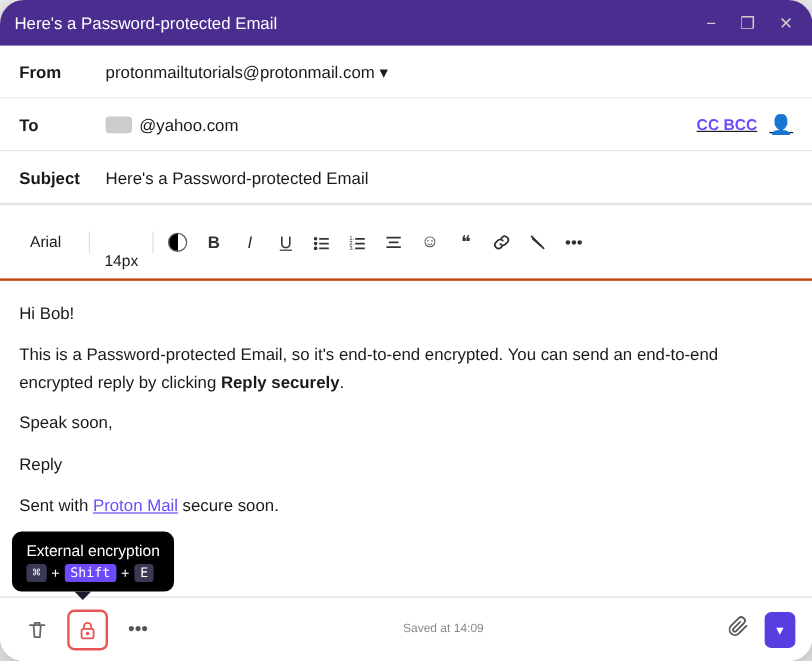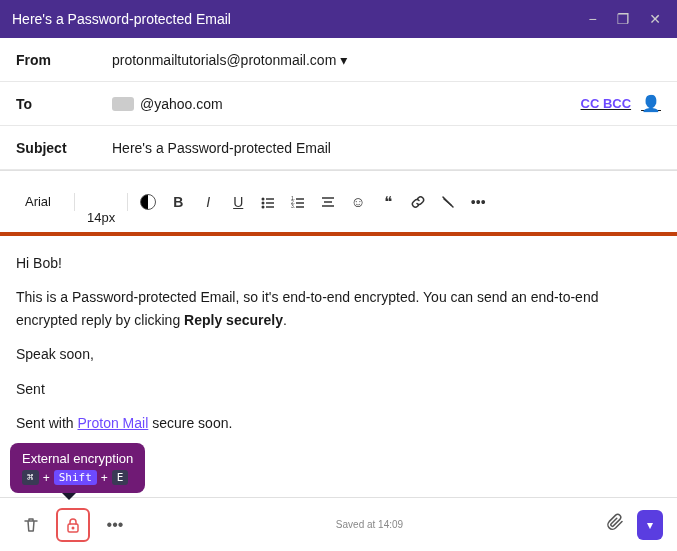--- a/index.html
+++ b/index.html
@@ -8,21 +8,21 @@
       background: #f0f0f0;
       display: flex;
       justify-content: center;
       align-items: center;
       height: 100vh;
     }
     .window {
       width: 677px;
       height: 551px;
       background: #fff;
-      border-radius: 0;
+      border-radius: 20px;
       overflow: hidden;
       box-shadow: 0 8px 30px rgba(0,0,0,0.3);
       display: flex;
       flex-direction: column;
     }
     .title-bar {
       background: #4a2d8e;
       color: #fff;
       display: flex;
       align-items: center;
@@ -67,21 +67,20 @@
       width: 72px;
       flex-shrink: 0;
     }
     .field-value {
       flex: 1;
       font-size: 14px;
       color: #1a1a1a;
       display: flex;
       align-items: center;
       gap: 6px;
-      margin-left: 24px;
     }
     .from-dropdown {
       display: flex;
       align-items: center;
       gap: 4px;
       cursor: pointer;
     }
     .from-dropdown span {
       color: #1a1a1a;
       font-size: 14px;
@@ -112,21 +111,21 @@
     }
     .add-contact-icon {
       color: #888;
       font-size: 16px;
       cursor: pointer;
     }
     .toolbar {
       display: flex;
       align-items: center;
       padding: 4px 8px;
-      border-bottom: 4px solid #c2410c;
+      border-bottom: 2px solid #c2410c;
       gap: 2px;
       flex-shrink: 0;
       background: #fff;
     }
     .toolbar-font {
       font-size: 13px;
       padding: 3px 8px;
       border: none;
       background: none;
       color: #1a1a1a;
@@ -245,21 +244,21 @@
       color: #fff;
       border: none;
       padding: 8px 10px;
       cursor: pointer;
       font-size: 12px;
     }
     .tooltip-container {
       position: absolute;
       bottom: 58px;
       left: 10px;
-      background: #701a75;
+      background: #000000;
       color: #fff;
       border-radius: 8px;
       padding: 8px 12px;
       font-size: 12px;
       white-space: nowrap;
       z-index: 100;
       text-align: right;
     }
     .tooltip-container::after {
       content: '';
@@ -400,21 +399,21 @@
     </button>
     <button class="toolbar-btn">•••</button>
   </div>
 
   <div class="compose-body">
     <p><span>Hi Bob!</span></p>
     <p>
       <span>This is a Password-protected Email, so it's end-to-end encrypted. You can send an end-to-end encrypted reply by clicking </span><strong>Reply securely</strong><span>.</span>
     </p>
     <p><span>Speak soon,</span></p>
-    <p><span>Sent</span></p>
+    <p><span>Reply</span></p>
     <p>
       <span>Sent with </span><a href="#">Proton Mail</a><span> secure soon.</span>
     </p>
   </div>
 
   <div class="bottom-bar">
 
     <div class="tooltip-container">
       <div class="tooltip-title">External encryption</div>
       <div class="kbd-combo">

